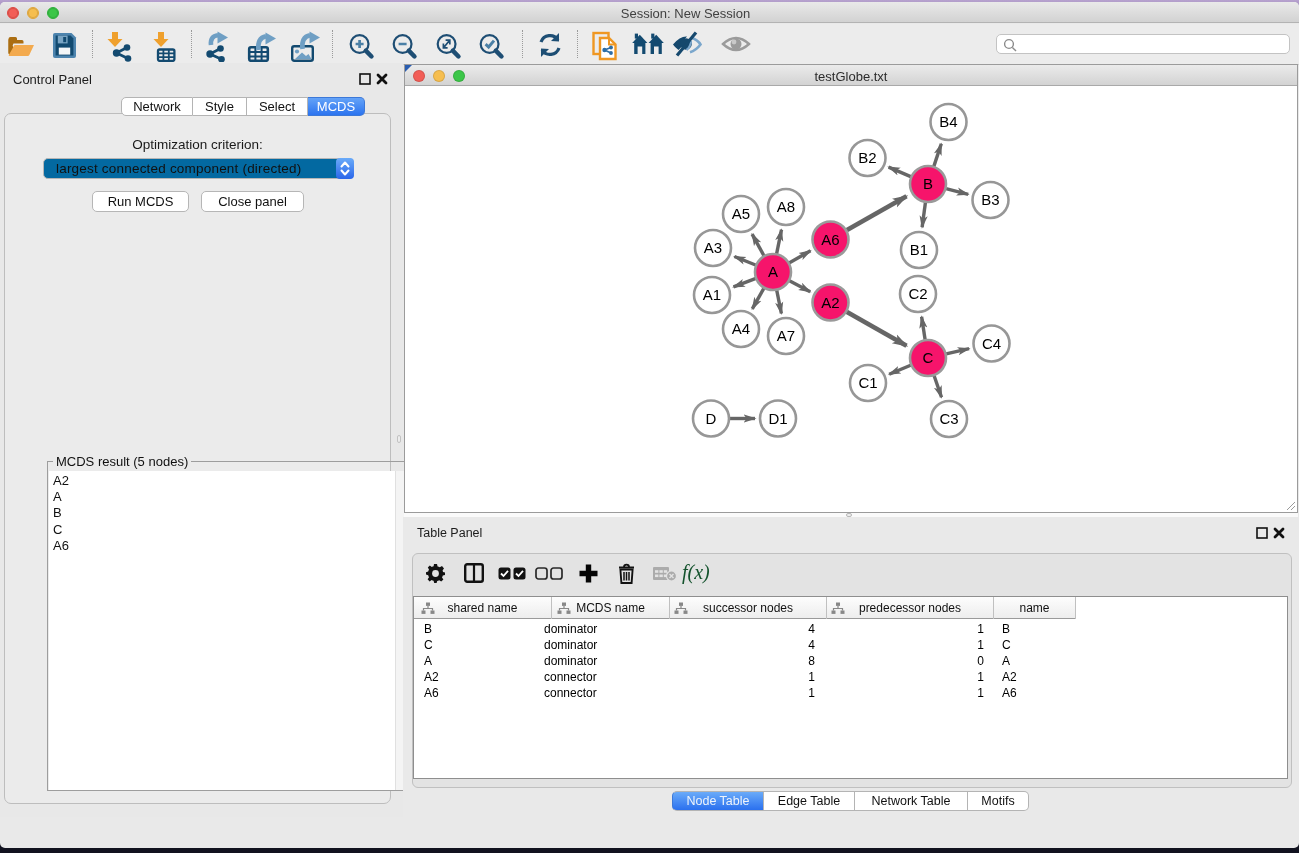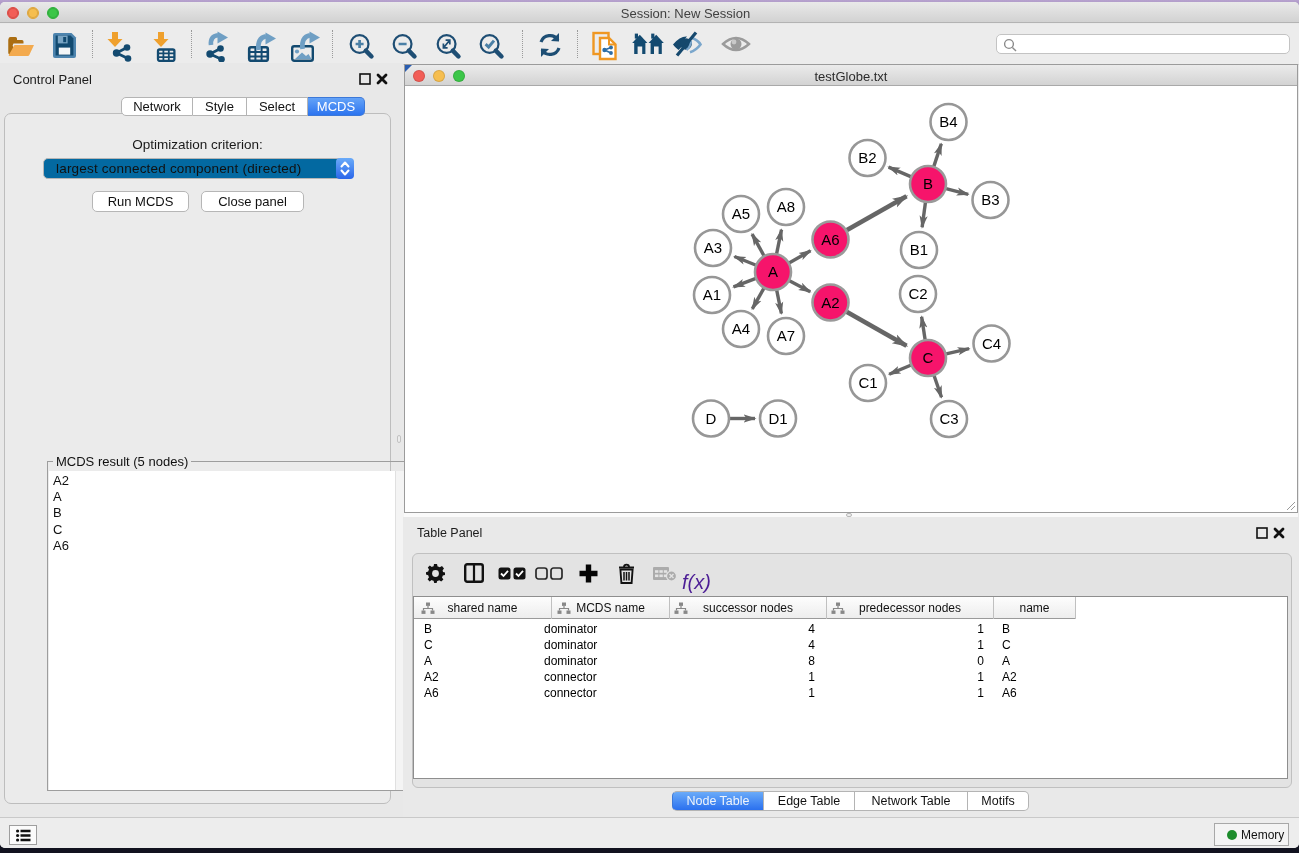--- a/index.html
+++ b/index.html
@@ -371,21 +371,21 @@
             <rect x="6.4" y="3.2" width="3.4" height="2.6"></rect>
             <rect x="10.8" y="3.2" width="3.4" height="2.6"></rect>
             <rect x="2" y="7.5" width="3.4" height="2.6"></rect>
             <rect x="6.4" y="7.5" width="3.4" height="2.6"></rect>
             <rect x="10.8" y="7.5" width="3.4" height="2.6"></rect>
           </g>
         <circle cx="18.5" cy="9" r="5" fill="#ababab" stroke="#e3e3e3" stroke-width="1.2"></circle>
         <path d="M16.5 7 L20.5 11 M20.5 7 L16.5 11" stroke="#e3e3e3" stroke-width="1.4"></path>
       </svg>
 
-      <div style="position:absolute;left:269px;top:17px;font-family:Liberation Sans, sans-serif;font-style:italic;font-size:20px;color:#4c1d95;">f(x)</div>
+      <div style="position:absolute;left:269px;top:7px;font-family:Liberation Serif, serif;font-style:italic;font-size:20px;color:#14532d;">f(x)</div>
     </div>
     <div id="tbl">
       <div class="hrow" style="width:662px;"></div>
       <div class="hcell" style="left:0;width:138px;">shared name</div>
       <div class="hcell" style="left:138px;width:118px;">MCDS name</div>
       <div class="hcell" style="left:256px;width:157px;">successor nodes</div>
       <div class="hcell" style="left:413px;width:167px;">predecessor nodes</div>
       <div class="hcell" style="left:580px;width:82px;">name</div>
       <svg class="hicon" style="left:7px" width="14" height="13" viewBox="0 0 14 13">
           <rect x="5" y="0.5" width="4" height="3.4" fill="#888"></rect>
@@ -420,27 +420,13 @@
     <div id="btabs">
       <div class="sel" style="width:92px">Node Table</div>
       <div style="width:91px">Edge Table</div>
       <div style="width:113px">Network Table</div>
       <div style="width:61px">Motifs</div>
     </div>
   </div>
   <div style="position:absolute; left:404px; top:511px; width:894px; height:4px; background:#fafafa;"></div>
   <div style="position:absolute; left:846px; top:511px; width:6px; height:4px; background:#ededed; border:1px solid #b8b8b8; border-radius:2px;"></div>
   <div style="position:absolute; left:397px; top:433px; width:4px; height:8px; background:#ededed; border:1px solid #c2c2c2; border-radius:2px;"></div>
-  <div id="status">
-    <div id="lbtn">
-      <svg style="position:absolute;left:6px;top:3px" width="15" height="13" viewBox="0 0 15 13">
-        <circle cx="1.6" cy="2" r="1.6" fill="#111"></circle>
-          <circle cx="1.6" cy="6.5" r="1.6" fill="#111"></circle>
-          <circle cx="1.6" cy="11" r="1.6" fill="#111"></circle>
-        <path d="M4.5 2 L14.5 2 M4.5 6.5 L14.5 6.5 M4.5 11 L14.5 11" stroke="#111" stroke-width="2.4"></path>
-      </svg>
-    </div>
-    <div id="membtn">
-        <div class="dot"></div>
-        <div class="mt">Memory</div>
-      </div>
-  </div>
 </div>
 
 </body></html>

